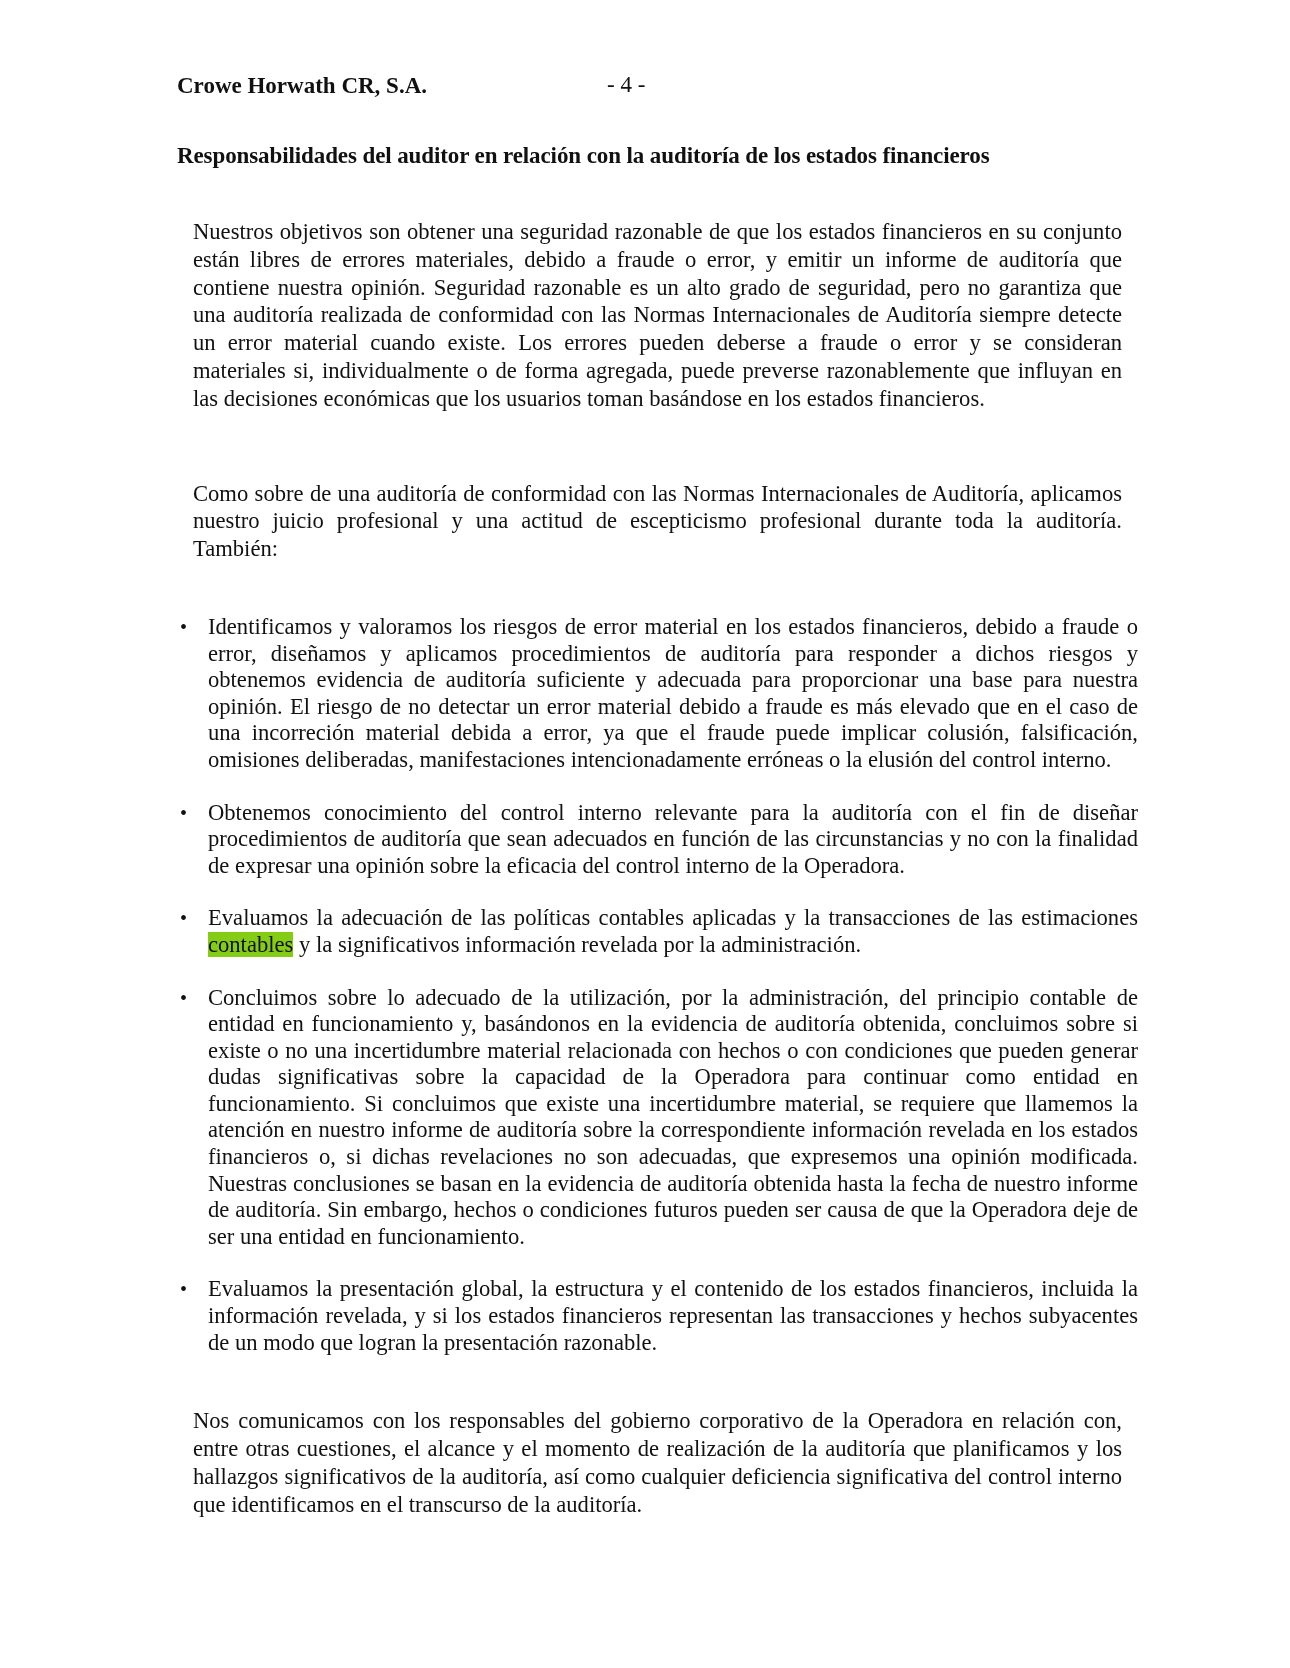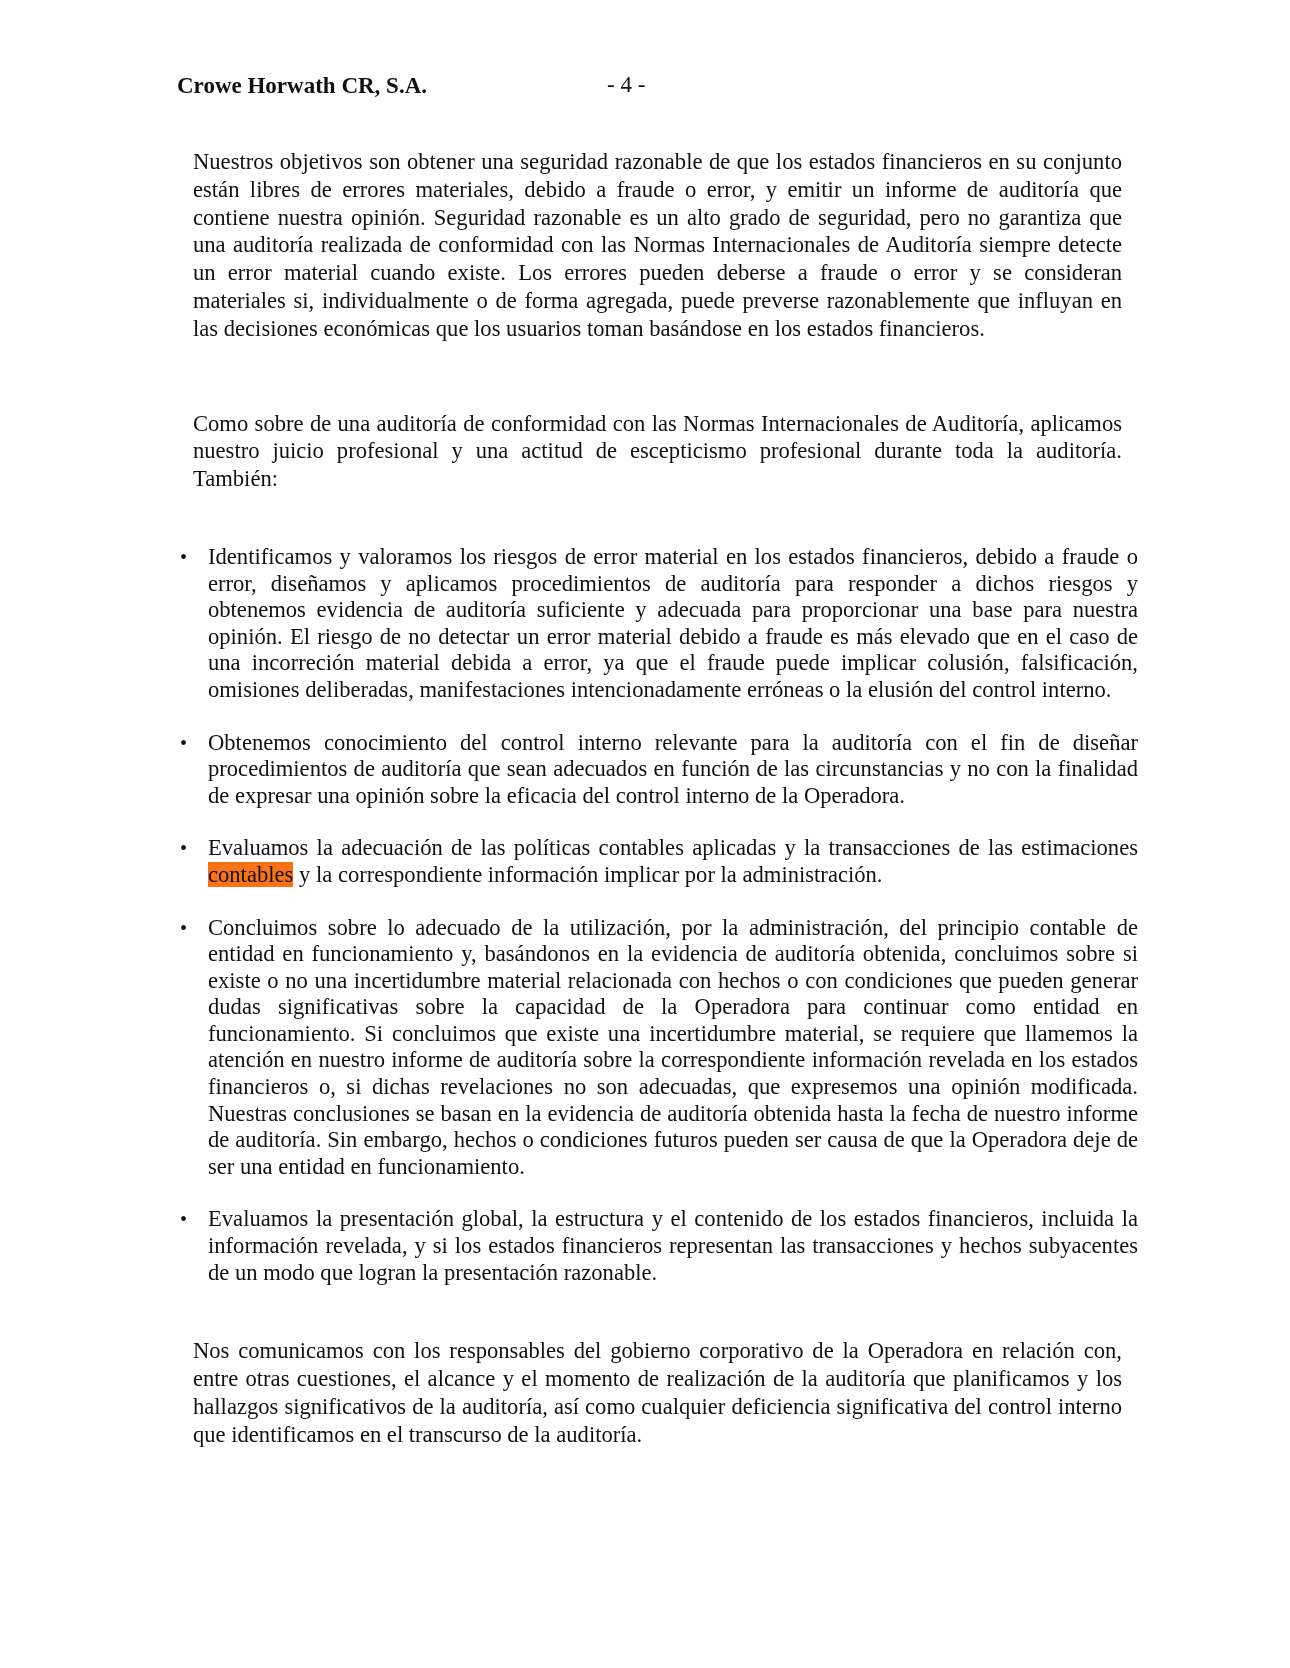--- a/index.html
+++ b/index.html
@@ -68,33 +68,34 @@
     text-align: justify;
   }
   ul.bullets li + li { margin-top: 26px; }
   ul.bullets li .bullet {
     position: absolute;
     left: 3px;
     top: 0;
     font-size: 20px;
   }
   .selected-text {
-    background: #f97316;
+    background: #84cc16;
   }
 </style>
 </head>
 <body>
 
 <div class="page">
 
   <div class="running-header">
     <span class="company">Crowe Horwath CR, S.A.</span>
     <span class="page-num">- 4 -</span>
   </div>
 
+  <div class="section-heading">Responsabilidades del auditor en relación con la auditoría de los estados financieros</div>
 
   <div class="gap-heading"></div>
 
   <p class="body-para">Nuestros objetivos son obtener una seguridad razonable de que los estados financieros en su conjunto están libres de errores materiales, debido a fraude o error, y emitir un informe de auditoría que contiene nuestra opinión. Seguridad razonable es un alto grado de seguridad, pero no garantiza que una auditoría realizada de conformidad con las Normas Internacionales de Auditoría siempre detecte un error material cuando existe. Los errores pueden deberse a fraude o error y se consideran materiales si, individualmente o de forma agregada, puede preverse razonablemente que influyan en las decisiones económicas que los usuarios toman basándose en los estados financieros.</p>
 
   <div class="gap-para"></div>
 
   <p class="body-para">Como sobre de una auditoría de conformidad con las Normas Internacionales de Auditoría, aplicamos nuestro juicio profesional y una actitud de escepticismo profesional durante toda la auditoría. También:</p>
 
   <div class="gap-para"></div>
@@ -103,21 +104,21 @@
     <li>
       <span class="bullet">•</span>
       <span>Identificamos y valoramos los riesgos de error material en los estados financieros, debido a fraude o error, diseñamos y aplicamos procedimientos de auditoría para responder a dichos riesgos y obtenemos evidencia de auditoría suficiente y adecuada para proporcionar una base para nuestra opinión. El riesgo de no detectar un error material debido a fraude es más elevado que en el caso de una incorreción material debida a error, ya que el fraude puede implicar colusión, falsificación, omisiones deliberadas, manifestaciones intencionadamente erróneas o la elusión del control interno.</span>
     </li>
     <li>
       <span class="bullet">•</span>
       <span>Obtenemos conocimiento del control interno relevante para la auditoría con el fin de diseñar procedimientos de auditoría que sean adecuados en función de las circunstancias y no con la finalidad de expresar una opinión sobre la eficacia del control interno de la Operadora.</span>
     </li>
     <li>
       <span class="bullet">•</span>
-      <span>Evaluamos la adecuación de las políticas contables aplicadas y la transacciones de las estimaciones </span><span class="selected-text">contables</span><span> y la correspondiente información implicar por la administración.</span>
+      <span>Evaluamos la adecuación de las políticas contables aplicadas y la transacciones de las estimaciones </span><span class="selected-text">contables</span><span> y la significativos información revelada por la administración.</span>
     </li>
     <li>
       <span class="bullet">•</span>
       <span>Concluimos sobre lo adecuado de la utilización, por la administración, del principio contable de entidad en funcionamiento y, basándonos en la evidencia de auditoría obtenida, concluimos sobre si existe o no una incertidumbre material relacionada con hechos o con condiciones que pueden generar dudas significativas sobre la capacidad de la Operadora para continuar como entidad en funcionamiento. Si concluimos que existe una incertidumbre material, se requiere que llamemos la atención en nuestro informe de auditoría sobre la correspondiente información revelada en los estados financieros o, si dichas revelaciones no son adecuadas, que expresemos una opinión modificada. Nuestras conclusiones se basan en la evidencia de auditoría obtenida hasta la fecha de nuestro informe de auditoría. Sin embargo, hechos o condiciones futuros pueden ser causa de que la Operadora deje de ser una entidad en funcionamiento.</span>
     </li>
     <li>
       <span class="bullet">•</span>
       <span>Evaluamos la presentación global, la estructura y el contenido de los estados financieros, incluida la información revelada, y si los estados financieros representan las transacciones y hechos subyacentes de un modo que logran la presentación razonable.</span>
     </li>
   </ul>

